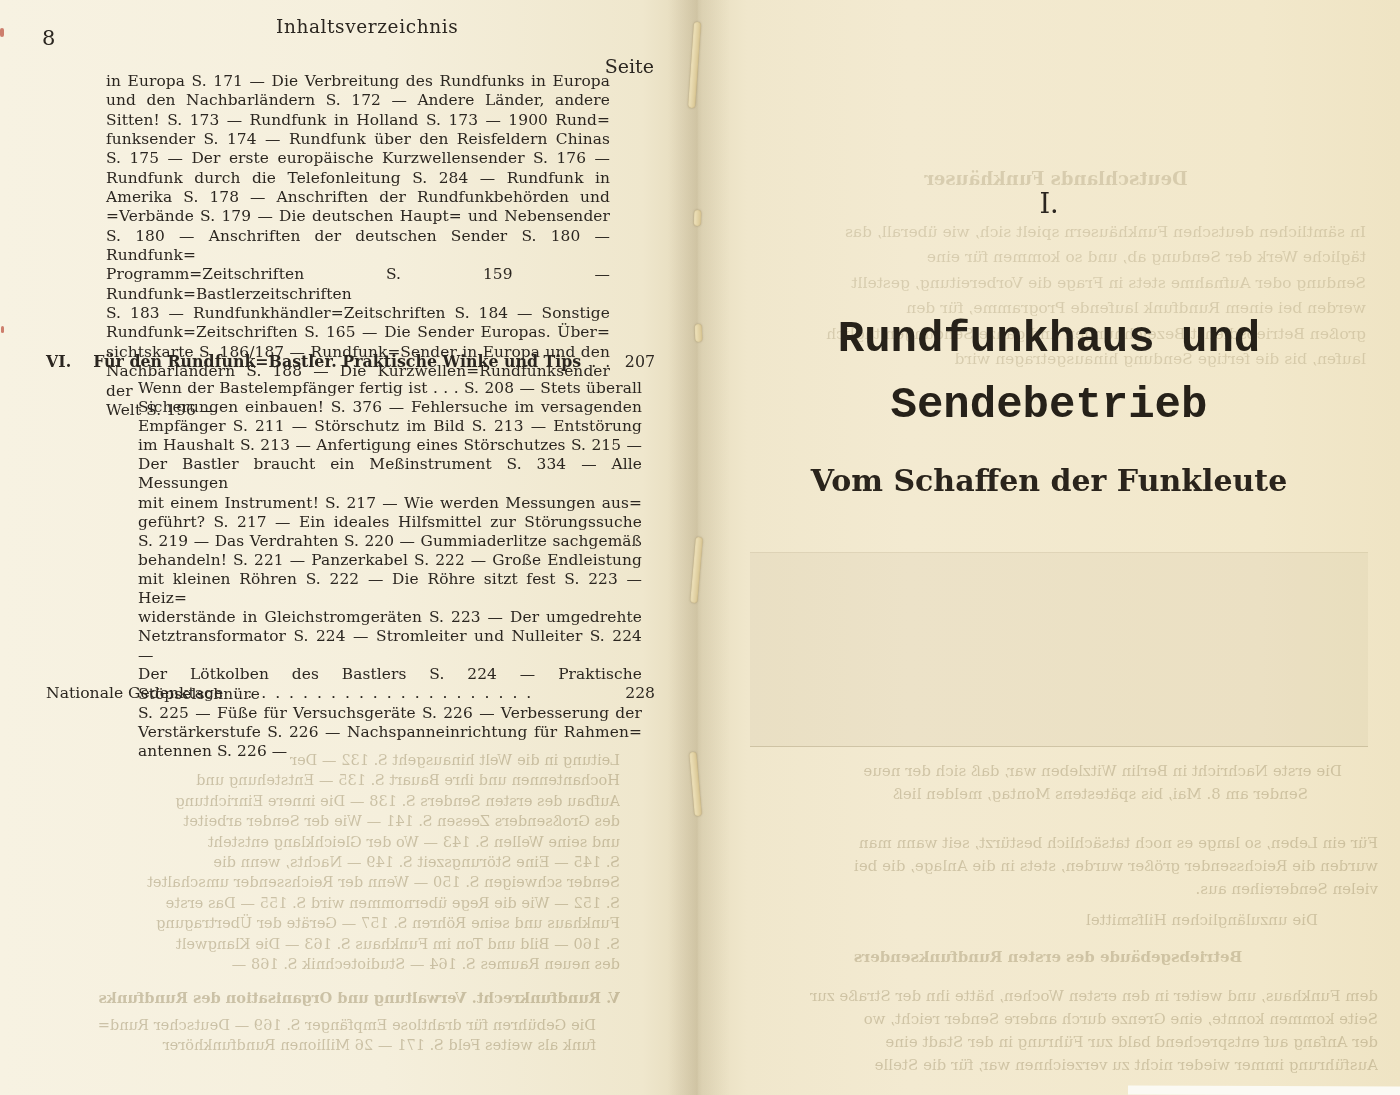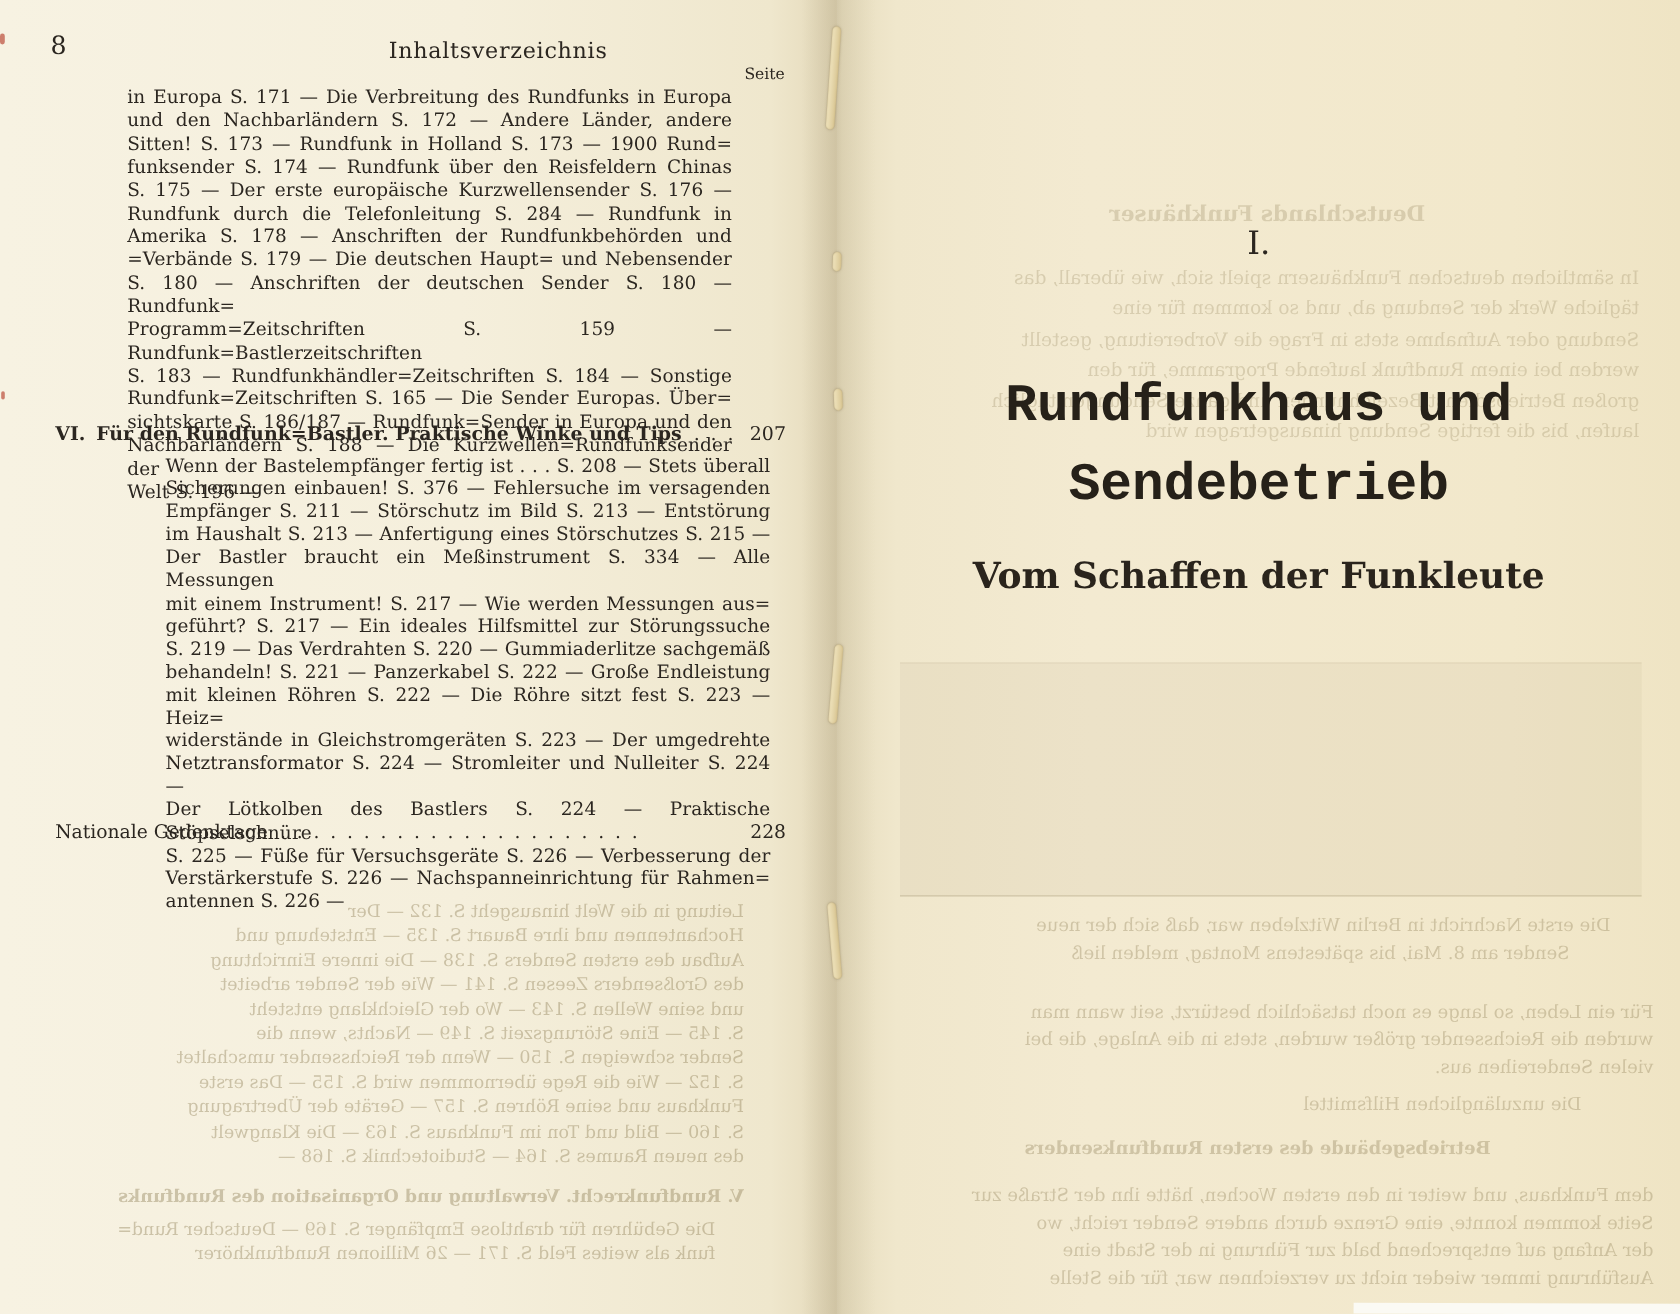--- a/index.html
+++ b/index.html
@@ -55,44 +55,44 @@
   }
   .z3{z-index:3;} .z1{z-index:1;}
 </style>
 </head>
 <body>
 
 <div class="abs page-left">
 
   <div class="abs" style="left:42px;top:26px;font-size:21px;">8</div>
 
-  <div class="abs" style="left:276px;top:32px;font-size:18.5px;letter-spacing:.6px;margin-left:48px;">Inhaltsverzeichnis</div>
+  <div class="abs" style="left:276px;top:16px;font-size:18.5px;letter-spacing:.6px;">Inhaltsverzeichnis</div>
 
-  <div class="abs" style="left:598px;top:55px;width:56px;font-size:13px;text-align:right;">Seite</div>
+  <div class="abs" style="left:598px;top:55px;width:56px;font-size:19px;text-align:right;">Seite</div>
 
   <div class="abs body-col" style="left:106px;top:72px;width:504px;">
     <div class="jline">in Europa S. 171 — Die Verbreitung des Rundfunks in Europa</div>
     <div class="jline">und den Nachbarländern S. 172 — Andere Länder, andere</div>
     <div class="jline">Sitten! S. 173 — Rundfunk in Holland S. 173 — 1900 Rund=</div>
     <div class="jline">funksender S. 174 — Rundfunk über den Reisfeldern Chinas</div>
     <div class="jline">S. 175 — Der erste europäische Kurzwellensender S. 176 —</div>
     <div class="jline">Rundfunk durch die Telefonleitung S. 284 — Rundfunk in</div>
     <div class="jline">Amerika S. 178 — Anschriften der Rundfunkbehörden und</div>
     <div class="jline">=Verbände S. 179 — Die deutschen Haupt= und Nebensender</div>
     <div class="jline">S. 180 — Anschriften der deutschen Sender S. 180 — Rundfunk=</div>
     <div class="jline">Programm=Zeitschriften S. 159 — Rundfunk=Bastlerzeitschriften</div>
     <div class="jline">S. 183 — Rundfunkhändler=Zeitschriften S. 184 — Sonstige</div>
     <div class="jline">Rundfunk=Zeitschriften S. 165 — Die Sender Europas. Über=</div>
     <div class="jline">sichtskarte S. 186/187 — Rundfunk=Sender in Europa und den</div>
     <div class="jline">Nachbarländern S. 188 — Die Kurzwellen=Rundfunksender der</div>
     <div>Welt S. 196 —</div>
   </div>
 
   <div class="abs toc-row" style="left:46px;top:352px;width:609px;font-size:15.8px;">
-    <span class="bold" style="margin-right:9px;">VI.</span>
+    <span class="bold" style="margin-right:22px;">VI.</span>
     <span class="bold" style="white-space:nowrap;">Für den Rundfunk=Bastler. Praktische Winke und Tips</span>
     <span class="dots">..........</span>
     <span class="pagenum">207</span>
   </div>
 
   <div class="abs body-col" style="left:106px;top:379px;width:504px;line-height:19.1px;margin-left:32px;">
     <div class="jline">Wenn der Bastelempfänger fertig ist . . . S. 208 — Stets überall</div>
     <div class="jline">Sicherungen einbauen! S. 376 — Fehlersuche im versagenden</div>
     <div class="jline">Empfänger S. 211 — Störschutz im Bild S. 213 — Entstörung</div>
     <div class="jline">im Haushalt S. 213 — Anfertigung eines Störschutzes S. 215 —</div>

